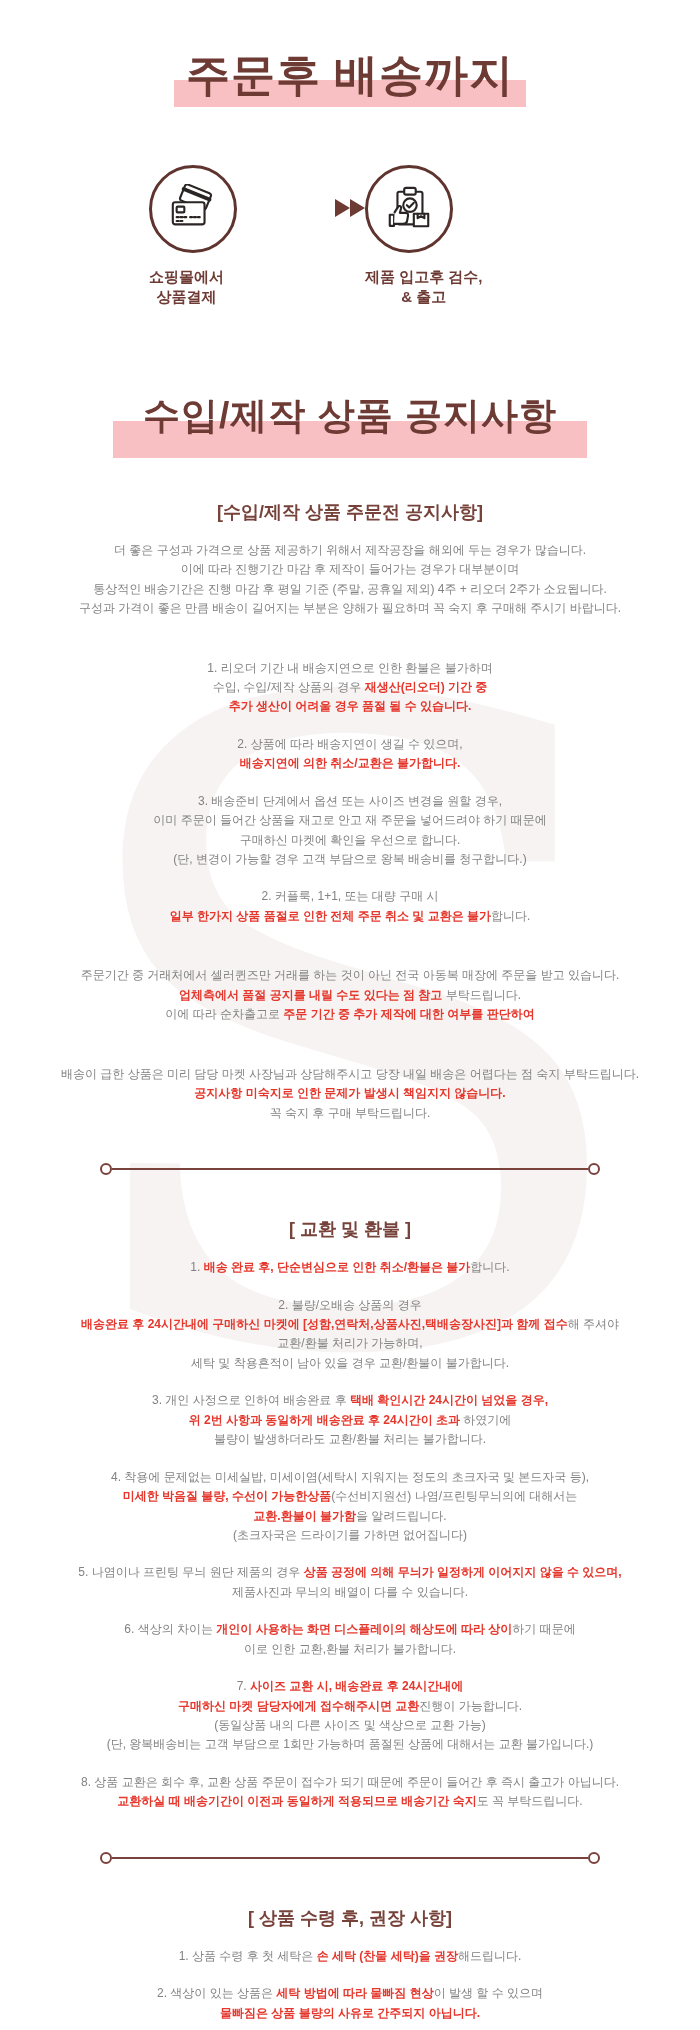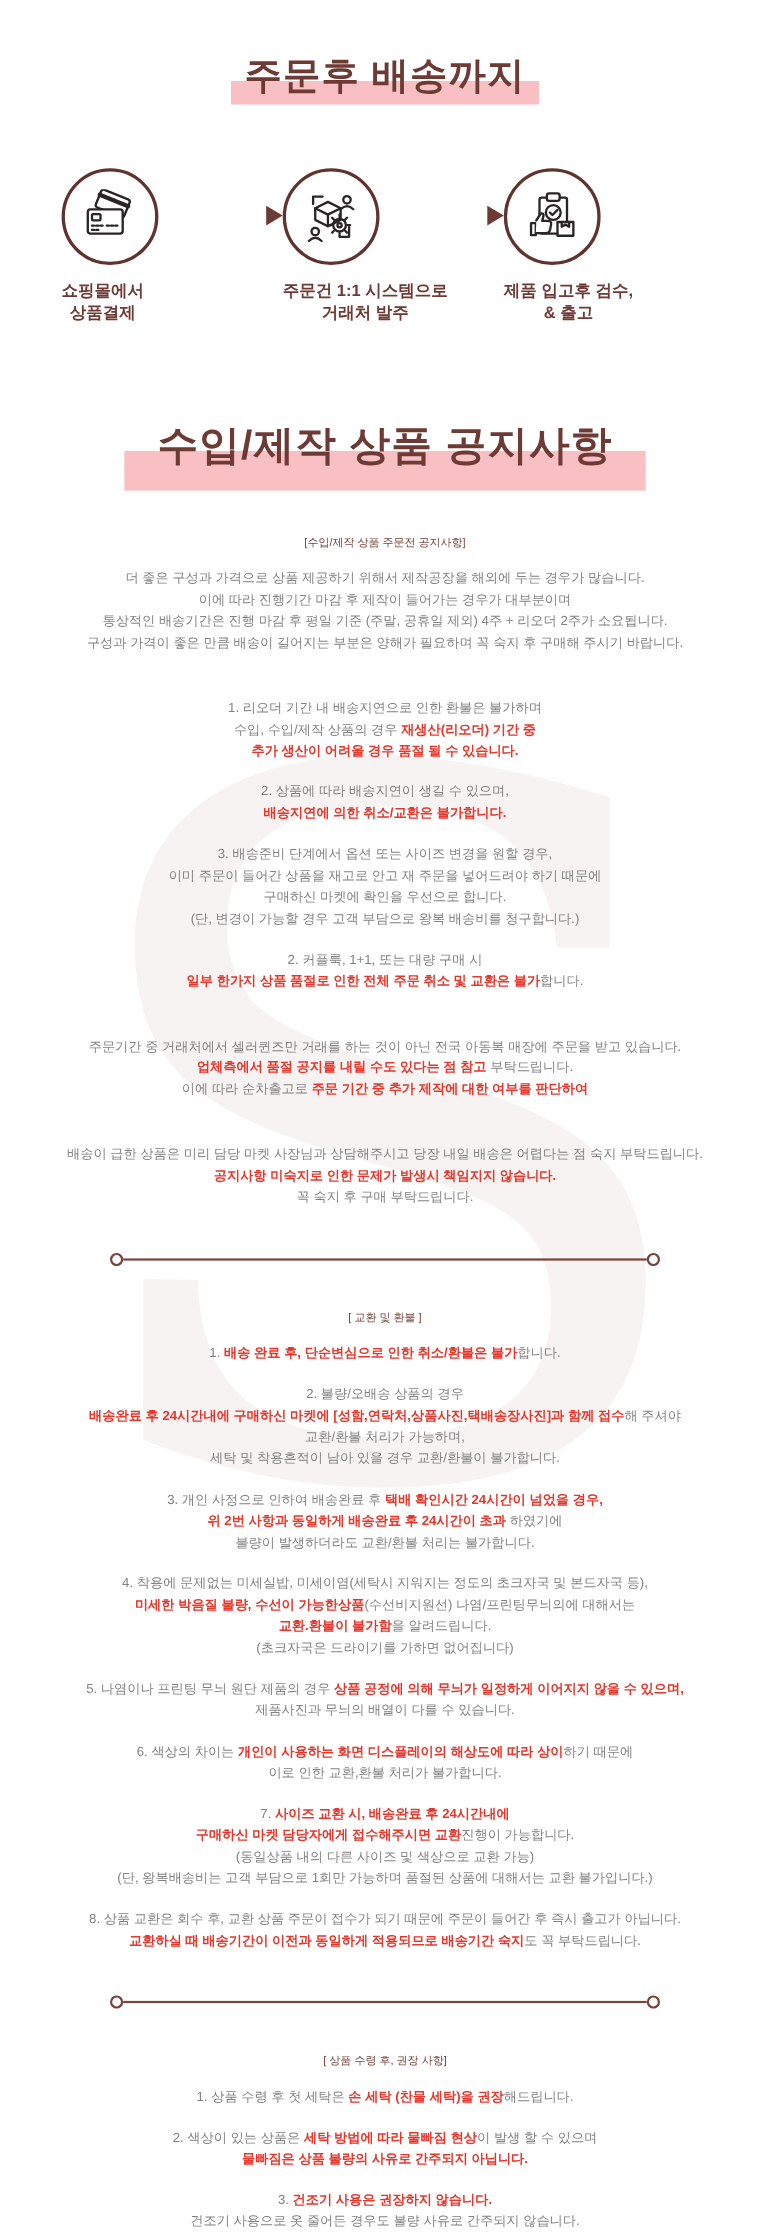--- a/index.html
+++ b/index.html
@@ -7,21 +7,21 @@
     position:relative; width:700px; height:2030px; margin:0 auto;
     background:#ffffff; overflow:hidden;
     font-family:"Liberation Sans","DejaVu Sans",sans-serif;
   }
   .watermark { position:absolute; left:0; top:600px; pointer-events:none; }
   .content { position:relative; z-index:1; }
 
   
   .main-title { margin:0; padding-top:50px; text-align:center; }
   .hl {
-    display:inline-block; font-size:34px; font-weight:800; letter-spacing:1px;
+    display:inline-block; font-size:44px; font-weight:800; letter-spacing:1px;
     color:#6e3a34; line-height:1.15;
     background:linear-gradient(180deg, rgba(0,0,0,0) 52%, #f8c0c3 52%);
     padding:0 12px 6px;
   }
   .hl-lg { font-size:37px; padding:0 30px 20px;
     background:linear-gradient(180deg, rgba(0,0,0,0) 42%, #f8c0c3 42%); }
 
   .steps { display:flex; justify-content:center; align-items:flex-start; margin-top:58px; }
   .step { width:186px; display:flex; flex-direction:column; align-items:flex-start; }
   .circle {
@@ -36,21 +36,21 @@
   .arrow {
     width:0; height:0; margin-top:34px;
     border-left:15px solid #6e3a34; border-top:9px solid transparent; border-bottom:9px solid transparent;
   }
 
   .notice-title { margin:0; margin-top:88px; text-align:center; }
 
   
   .blocks { text-align:center; font-size:12px; line-height:1.62; padding-bottom:40px; }
   .block { margin-top:18px; }
-  .block.heading { margin-top:40px; color:#76423a; font-weight:400; font-size:10px; }
+  .block.heading { margin-top:40px; color:#76423a; font-weight:700; font-size:18px; }
   .block.heading + .block { margin-top:14px; }
   .block.gap-lg { margin-top:40px; }
   .seg-g { color:#828282; }
   .seg-r { color:#e5372c; font-weight:700; }
   .divider { margin:40px auto 0; width:500px; display:flex; align-items:center; }
   .divider .dot { width:8px; height:8px; border:2.5px solid #7a423c; border-radius:50%; background:#fff; }
   .divider .rule { flex:1; height:2px; background:#7a423c; }
 </style>
 </head>
 <body>
@@ -81,39 +81,20 @@
             <line x1="23" y1="34.5" x2="33" y2="34.5" stroke-dasharray="2 2"></line>
             <line x1="9" y1="38.5" x2="16" y2="38.5" stroke-dasharray="2 2"></line>
           </svg>
         </div>
         <div class="caption">쇼핑몰에서
 상품결제</div>
       </div>
 
       <span class="arrow"></span>
 
-      <div class="step">
-        <div class="circle">
-          <svg width="50" height="50" viewBox="0 0 52 52">
-            <path d="M11 18 L23 12 L35 18 L35 29 L23 35 L11 29 Z"></path>
-            <path d="M11 18 L23 24 M35 18 L23 24 L23 35"></path>
-            <path d="M9 14 L9 7 L18 7"></path>
-            <path d="M43 36 L43 45 L34 45"></path>
-            <circle cx="41" cy="10" r="3.5"></circle>
-            <path d="M35 19 q6 -6 12 0"></path>
-            <circle cx="11" cy="40" r="3.5"></circle>
-            <path d="M5 49 q6 -6 12 0"></path>
-            <circle cx="34" cy="34" r="6"></circle>
-            <circle cx="34" cy="34" r="2"></circle>
-            <path d="M34 26.5 V24 M34 41.5 V44 M26.5 34 H24 M41.5 34 H44 M28.7 28.7 L27 27 M39.3 39.3 L41 41 M39.3 28.7 L41 27 M28.7 39.3 L27 41"></path>
-          </svg>
-        </div>
-        <div class="caption">주문건 1:1 시스템으로
-거래처 발주</div>
-      </div>
 
       <span class="arrow"></span>
 
       <div class="step">
         <div class="circle">
           <svg width="50" height="50" viewBox="0 0 52 52">
             <rect x="14" y="8" width="26" height="34" rx="2" fill="#ffffff"></rect>
             <rect x="21" y="4" width="12" height="7" rx="2" fill="#ffffff"></rect>
             <circle cx="27" cy="22" r="7"></circle>
             <path d="M23.8 22 l2.4 2.4 l4.8 -4.8"></path>

